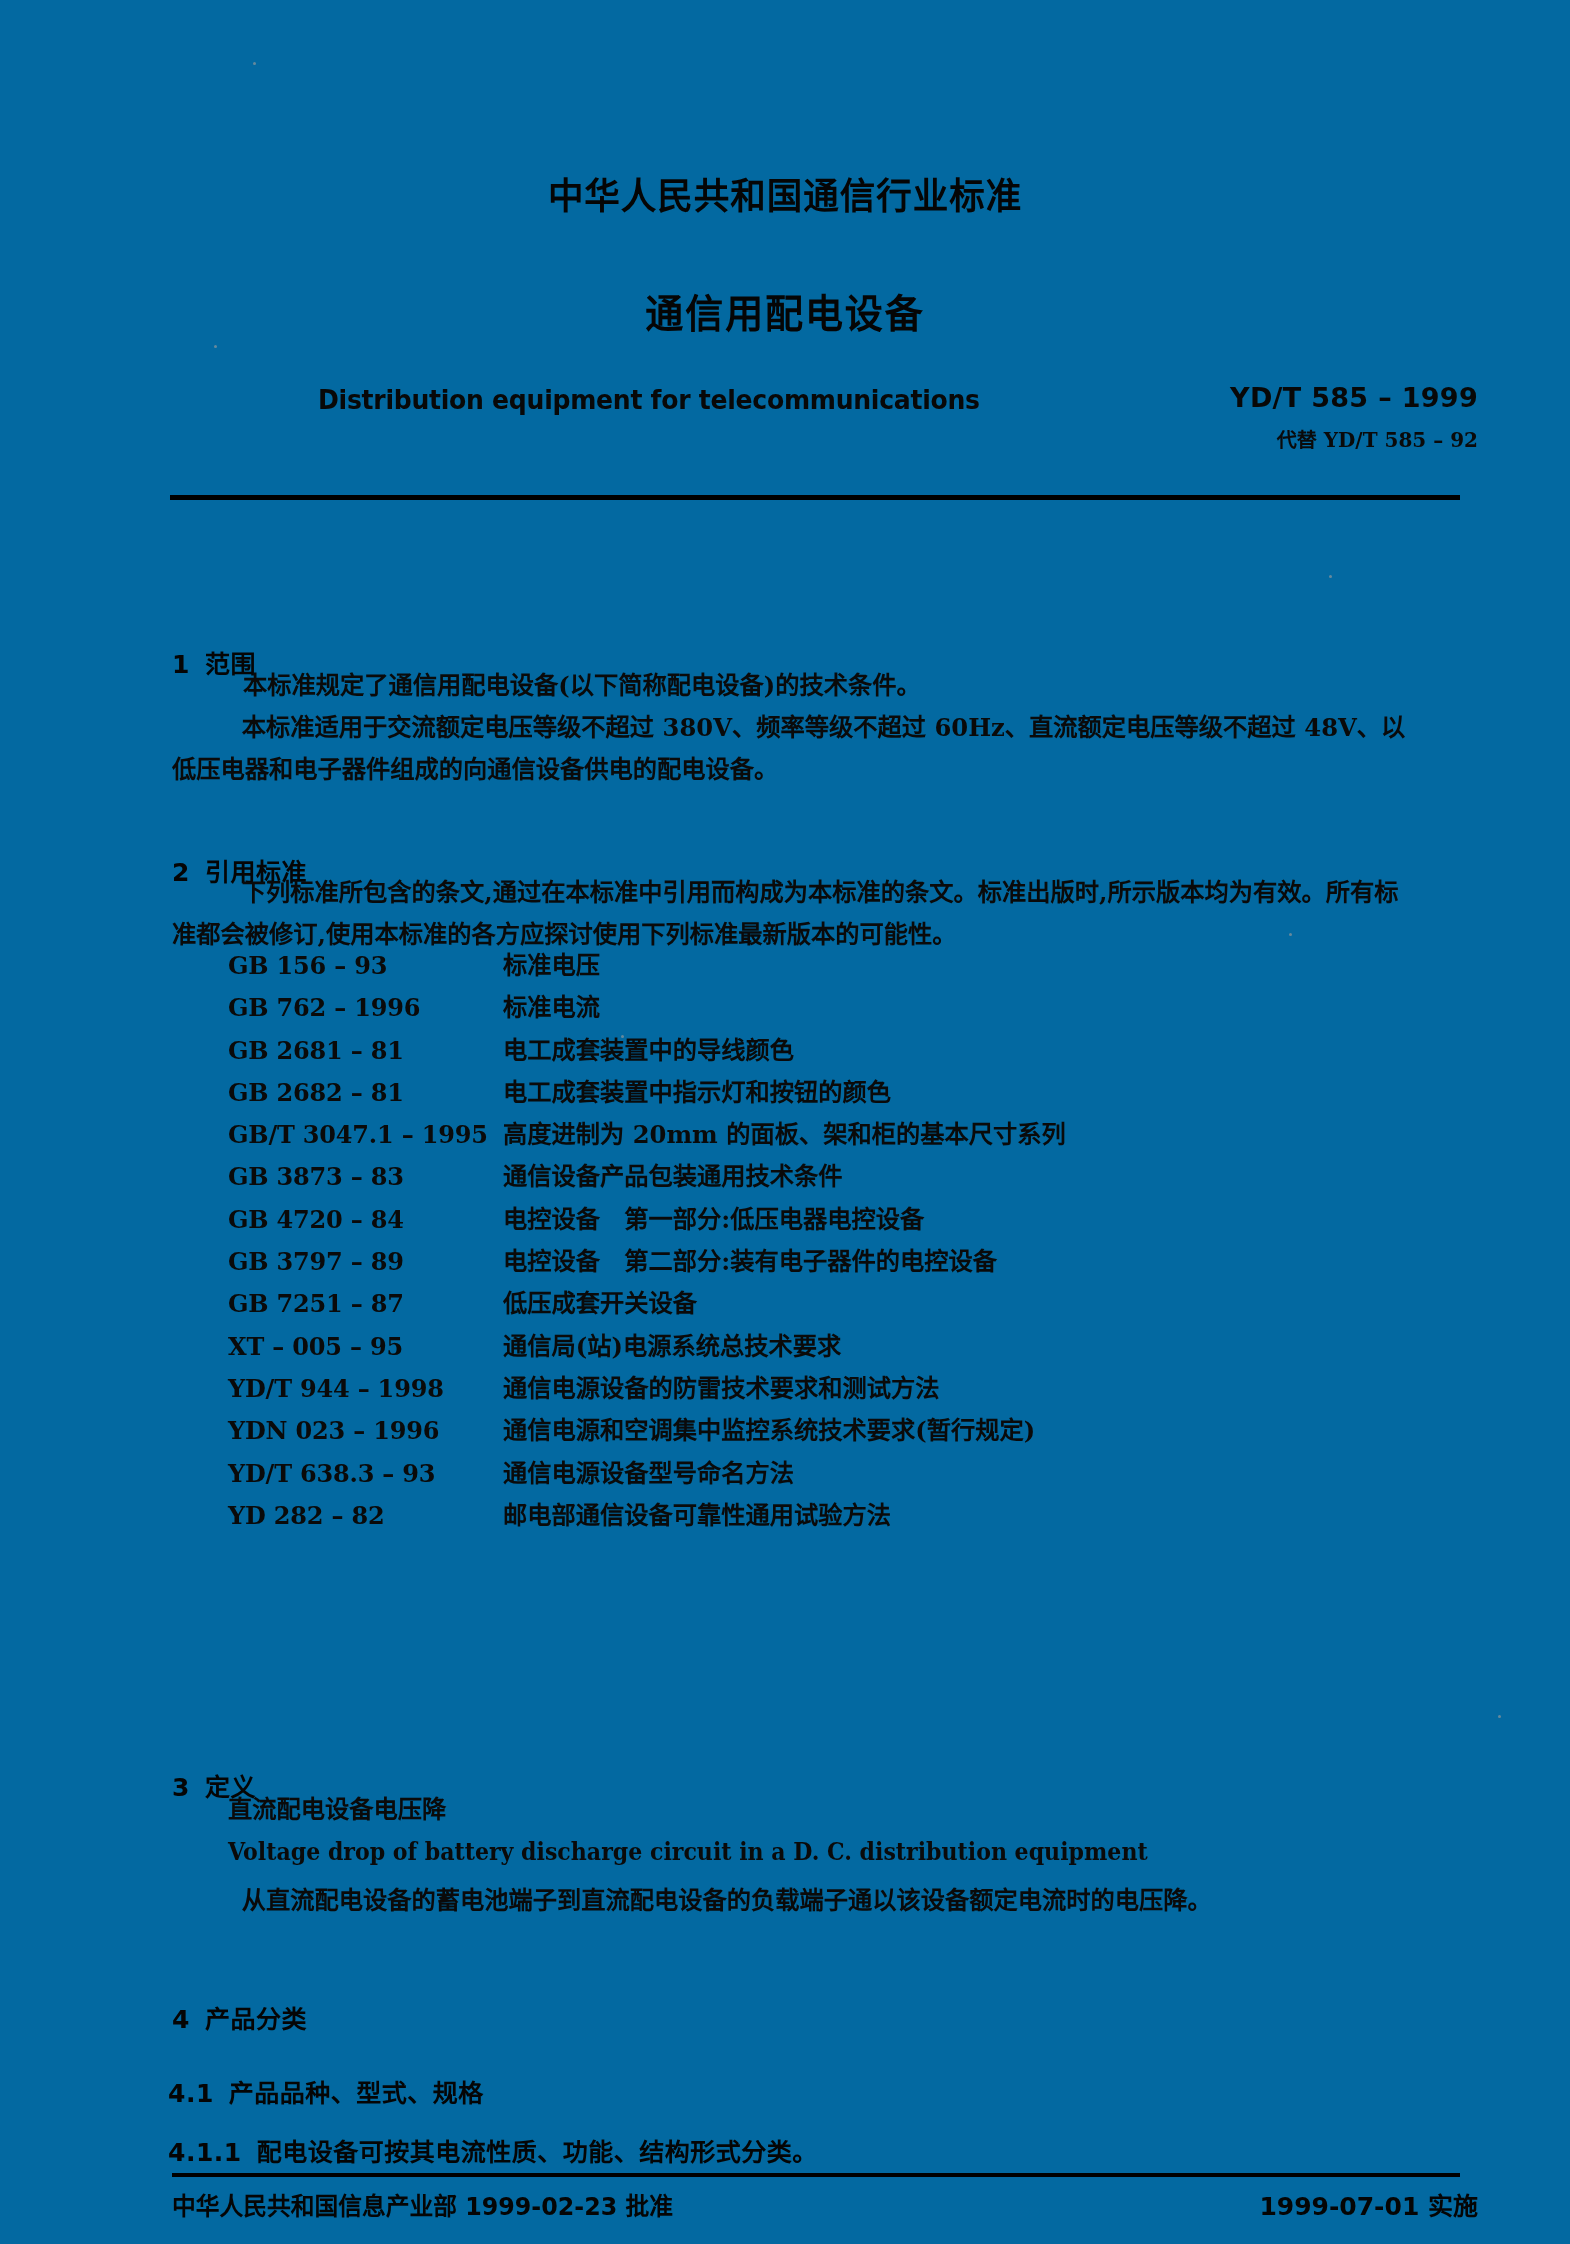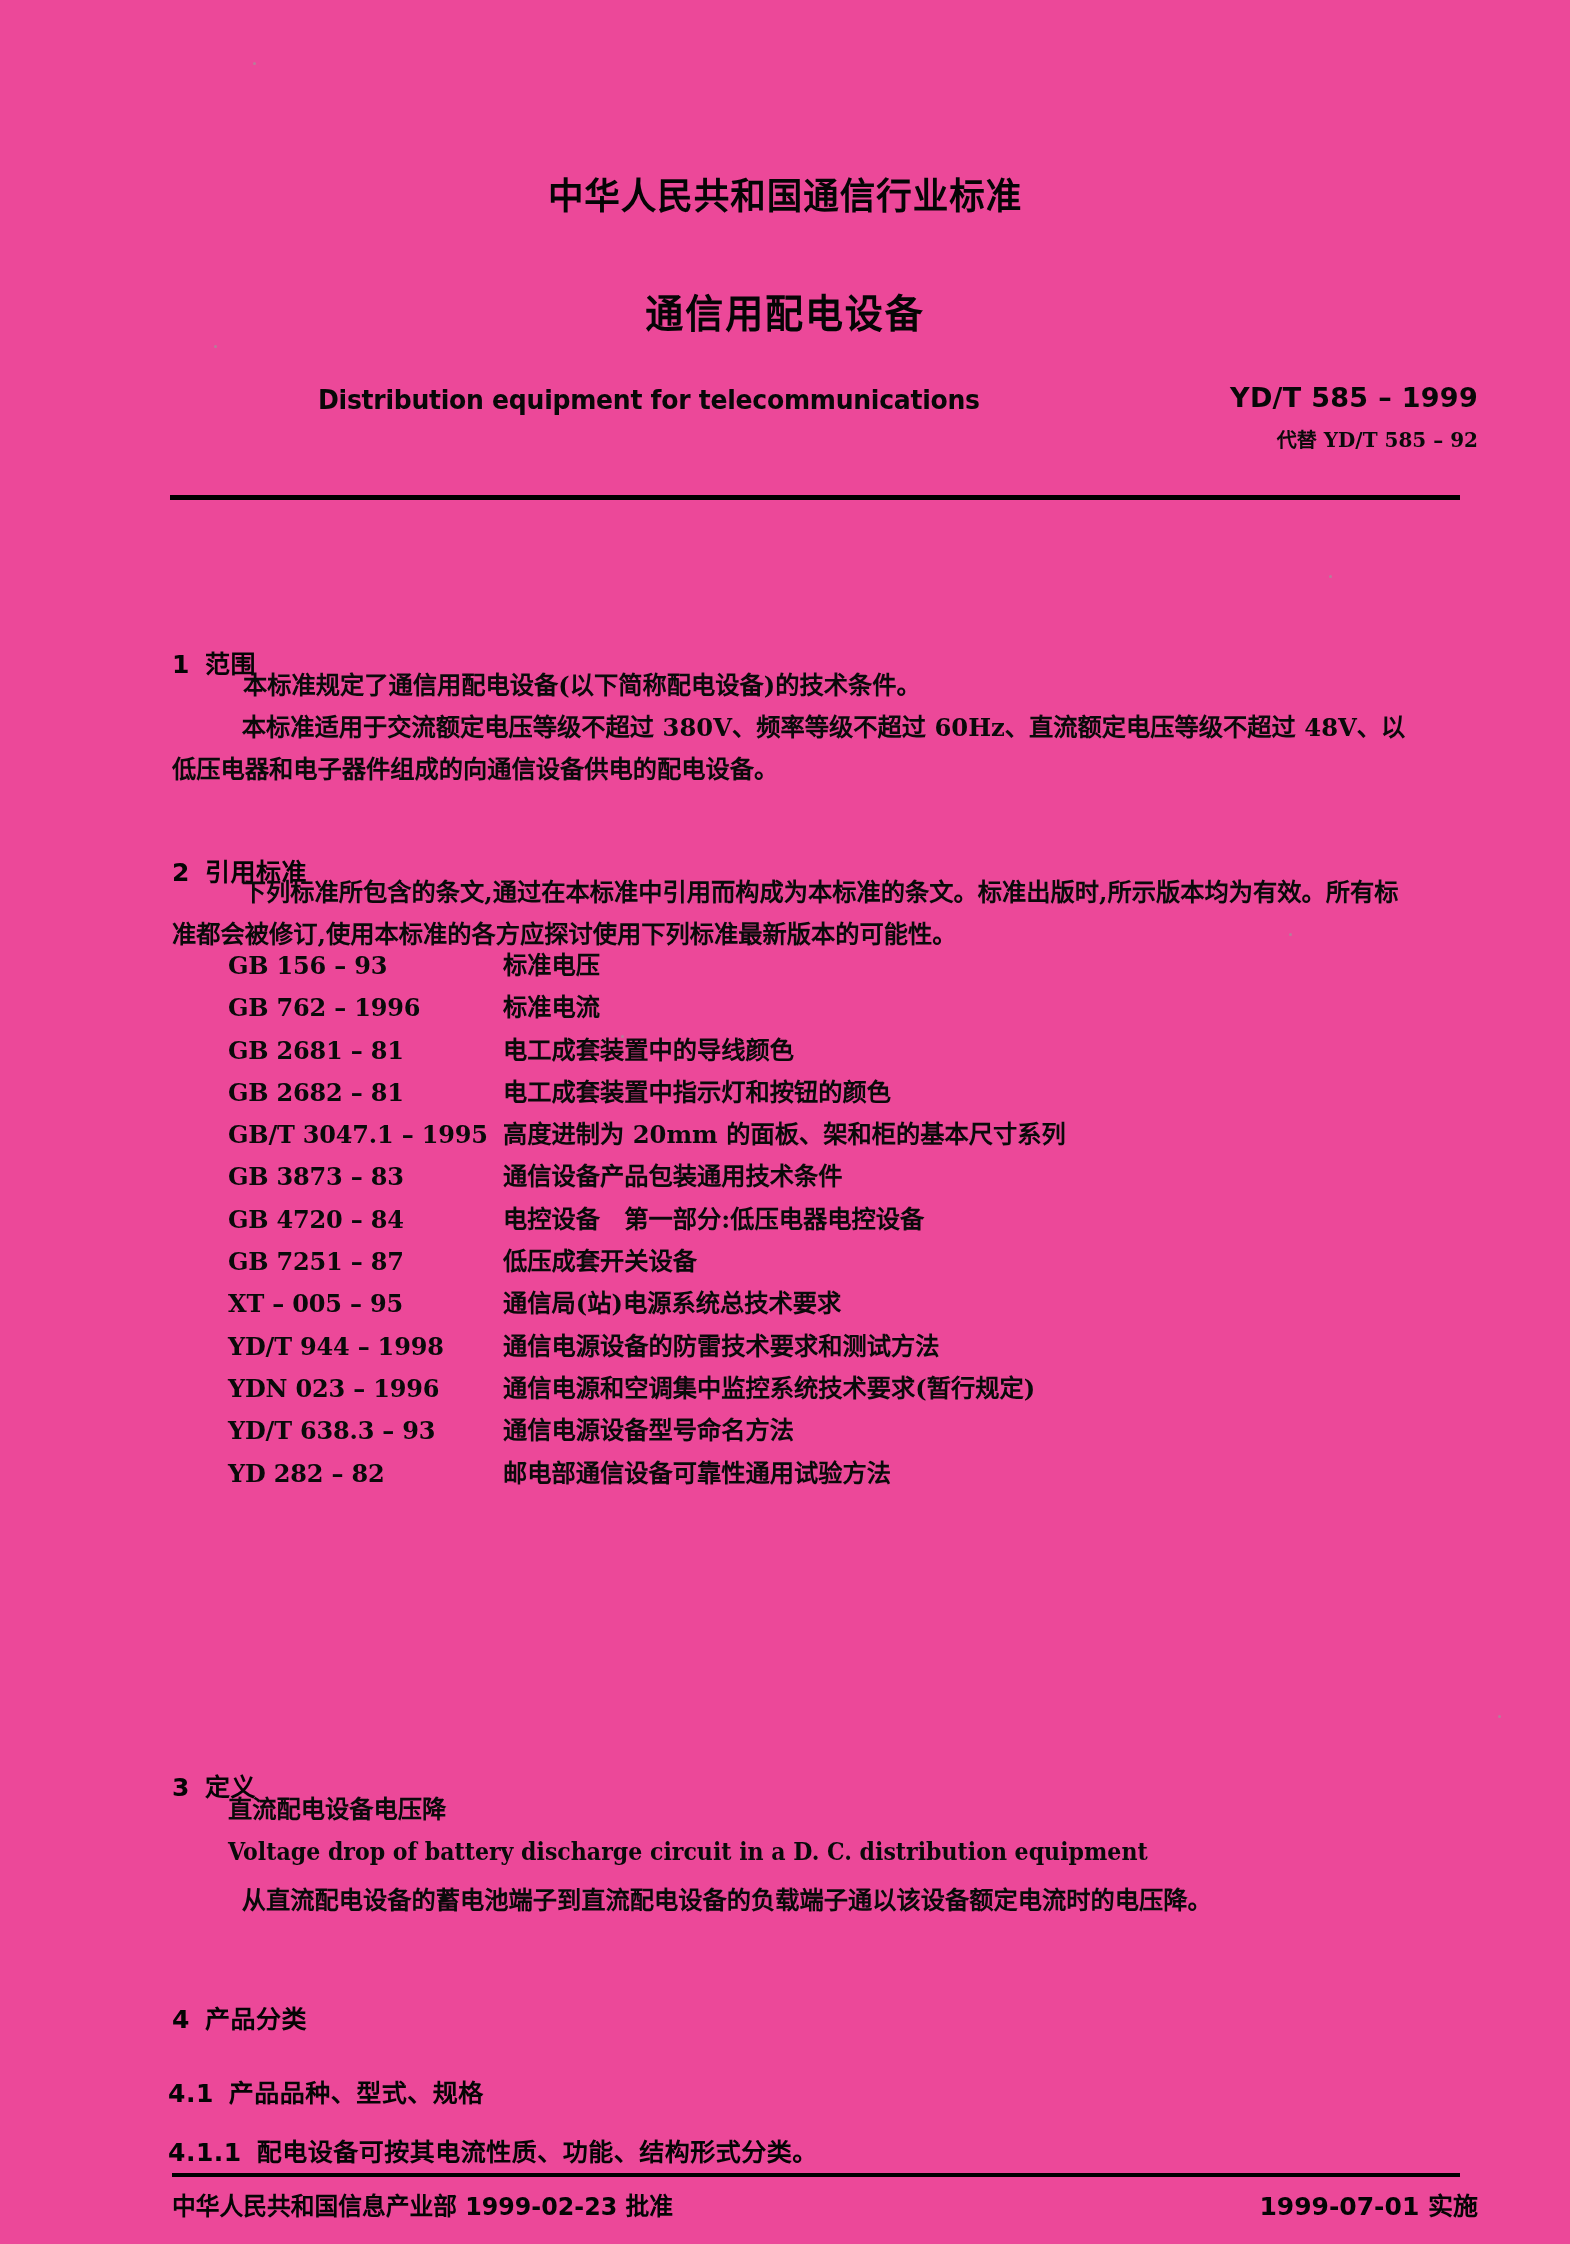--- a/index.html
+++ b/index.html
@@ -10,21 +10,21 @@
   }
   body {
     font-family: "DejaVu Sans", "Liberation Sans", sans-serif;
     color: #000000;
   }
   .page {
     position: relative;
     width: 1570px;
     height: 2244px;
     margin: 0 auto;
-    background: #ec4899;
+    background: #0369a1;
     overflow: hidden;
     box-sizing: border-box;
   }
 
   
   .title-block {
     position: absolute;
     left: 0;
     top: 178px;
     width: 1570px;
@@ -294,20 +294,24 @@
         </div>
         <div class="ref-row">
           <div class="ref-code">GB 3873 – 83</div>
           <div class="ref-desc">通信设备产品包装通用技术条件</div>
         </div>
         <div class="ref-row">
           <div class="ref-code">GB 4720 – 84</div>
           <div class="ref-desc">电控设备　第一部分:低压电器电控设备</div>
         </div>
         <div class="ref-row">
+          <div class="ref-code">GB 3797 – 89</div>
+          <div class="ref-desc">电控设备　第二部分:装有电子器件的电控设备</div>
+        </div>
+        <div class="ref-row">
           <div class="ref-code">GB 7251 – 87</div>
           <div class="ref-desc">低压成套开关设备</div>
         </div>
         <div class="ref-row">
           <div class="ref-code">XT – 005 – 95</div>
           <div class="ref-desc">通信局(站)电源系统总技术要求</div>
         </div>
         <div class="ref-row">
           <div class="ref-code">YD/T 944 – 1998</div>
           <div class="ref-desc">通信电源设备的防雷技术要求和测试方法</div>

